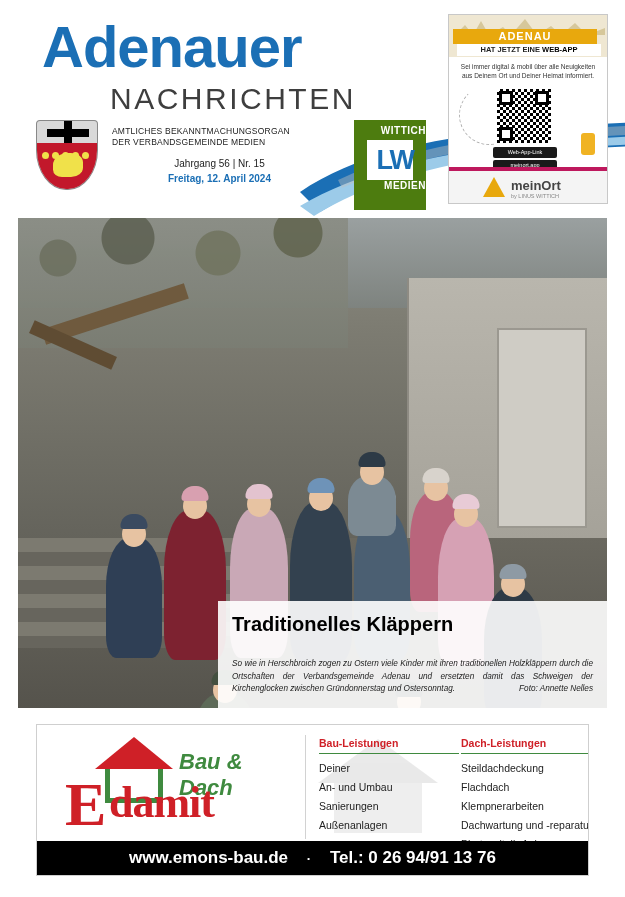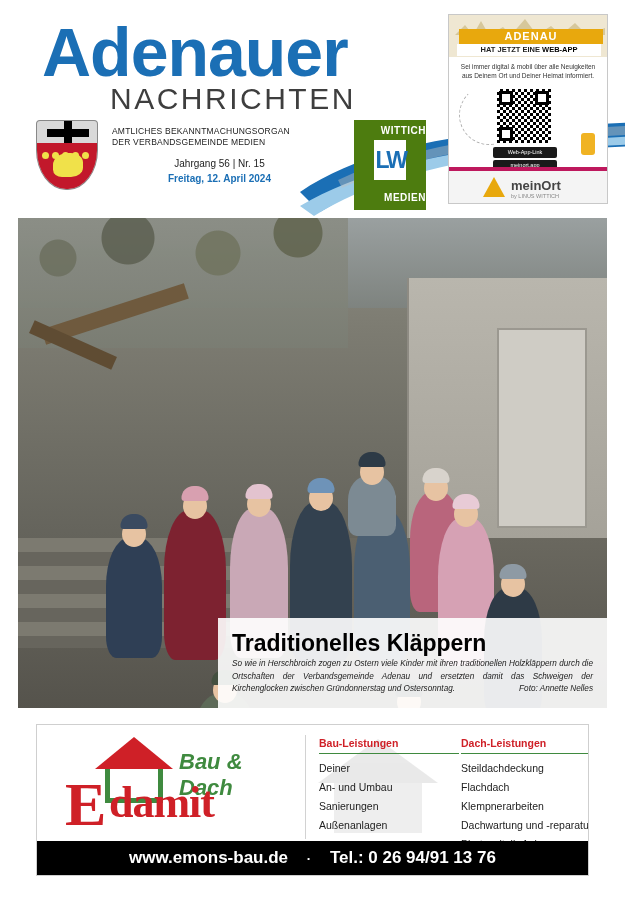--- a/index.html
+++ b/index.html
@@ -19,21 +19,21 @@
   .masthead {
     position: relative;
     width: 625px;
     height: 218px;
     background: #ffffff;
     overflow: hidden;
   }
   .title-main {
     position: absolute;
     left: 42px; top: 18px;
-    font-size: 68px;
+    font-size: 58px;
     font-weight: bold;
     color: #1b6fb5;
     letter-spacing: -1px;
     line-height: 1;
   }
   .title-sub {
     position: absolute;
     left: 110px; top: 82px;
     font-size: 30px;
     font-weight: normal;
@@ -132,25 +132,25 @@
     color: #fff;
     text-align: right;
     font-weight: bold;
   }
   .wittich .w-top {
     font-size: 10px;
     letter-spacing: 0.5px;
     padding-top: 5px;
   }
   .wittich .w-mark {
-    margin: 4px auto 12px auto;
-    width: 32px; height: 40px;
+    margin: 4px auto 0 auto;
+    width: 46px; height: 40px;
     background: #fff;
     color: #1b6fb5;
-    font-size: 23px;
+    font-size: 27px;
     line-height: 40px;
     font-weight: bold;
     letter-spacing: -2px;
   }
   .wittich .w-bot {
     font-size: 10px;
     letter-spacing: 0.5px;
   }
 
   
@@ -168,21 +168,21 @@
     background: #efe7d2;
     overflow: hidden;
   }
   .skyline {
     position: absolute;
     left: 6px; top: 2px;
     width: 150px; height: 18px;
   }
   .adenau-bar {
     position: absolute;
-    left: 10px; top: 14px;
+    left: 4px; top: 14px;
     width: 144px; height: 15px;
     background: #e8a80d;
     color: #fff;
     font-size: 11px;
     font-weight: bold;
     text-align: center;
     line-height: 15px;
     letter-spacing: 1px;
   }
   .webapp-bar {
@@ -373,24 +373,24 @@
   }
 
   .caption {
     position: absolute;
     left: 200px; bottom: 0;
     width: 389px;
     padding: 12px 14px 12px 14px;
     background: rgba(255,255,255,0.90);
   }
   .caption h2 {
-    font-size: 23px;
+    font-size: 20px;
     color: #000;
     font-weight: bold;
-    margin-bottom: 1px;
+    margin-bottom: 22px;
   }
   .caption p {
     font-size: 8.2px;
     color: #222;
     line-height: 1.55;
     text-align: justify;
     font-style: italic;
   }
   .caption .credit {
     font-style: italic;

